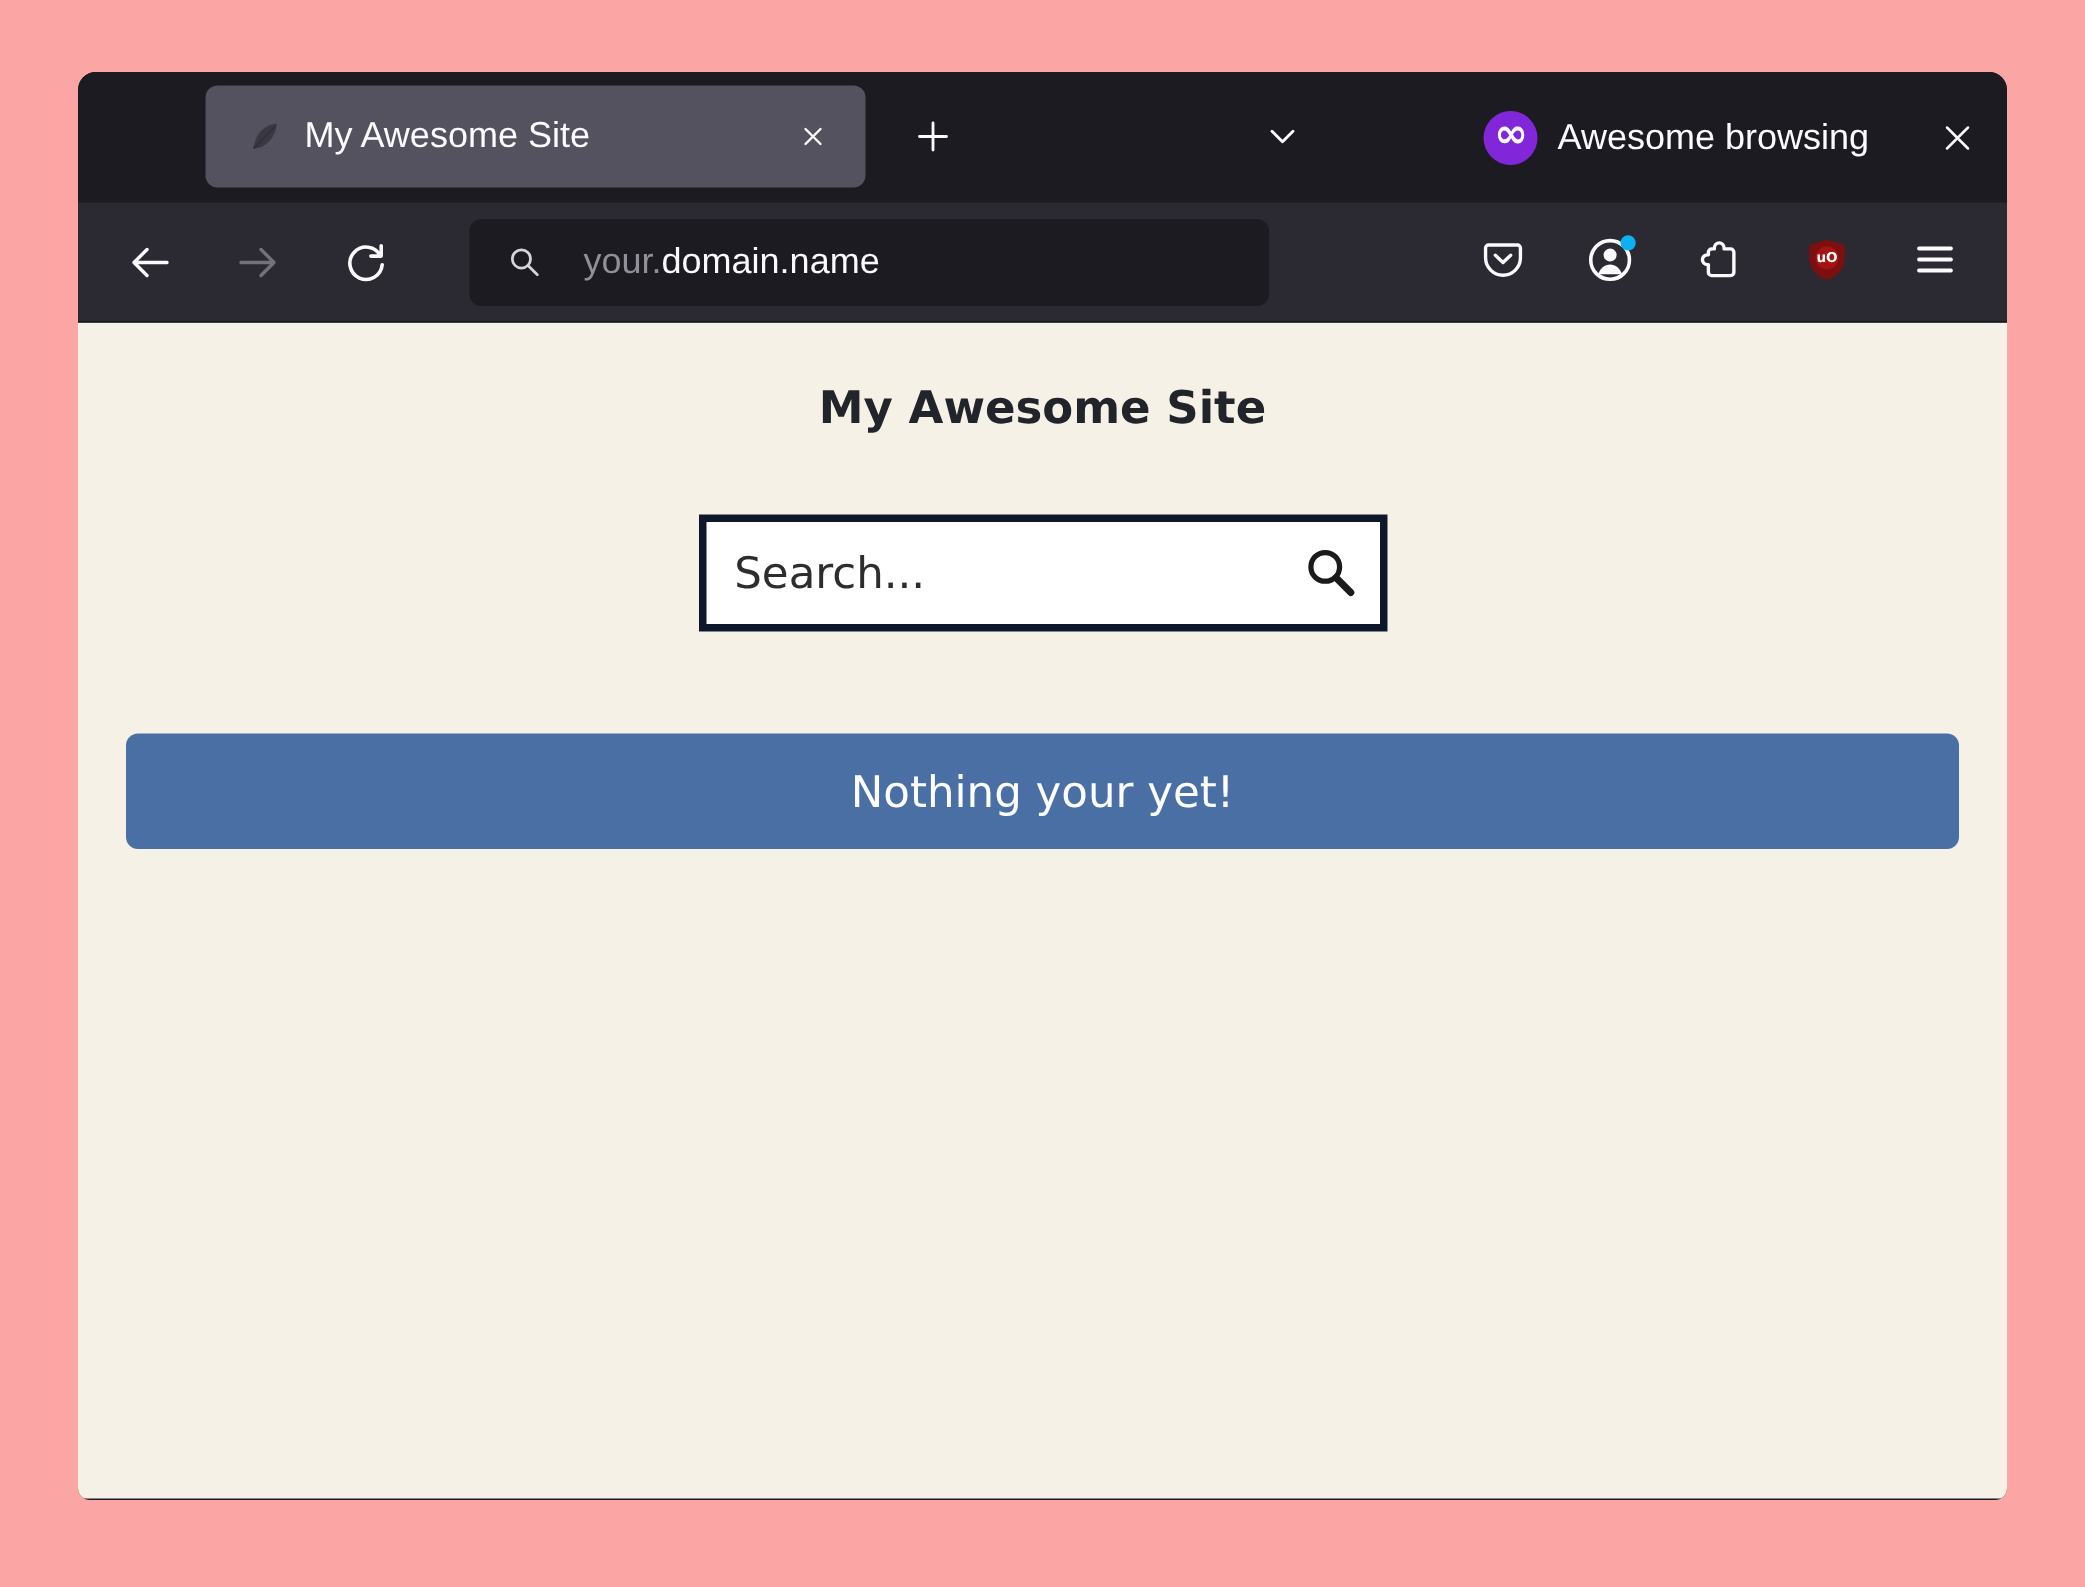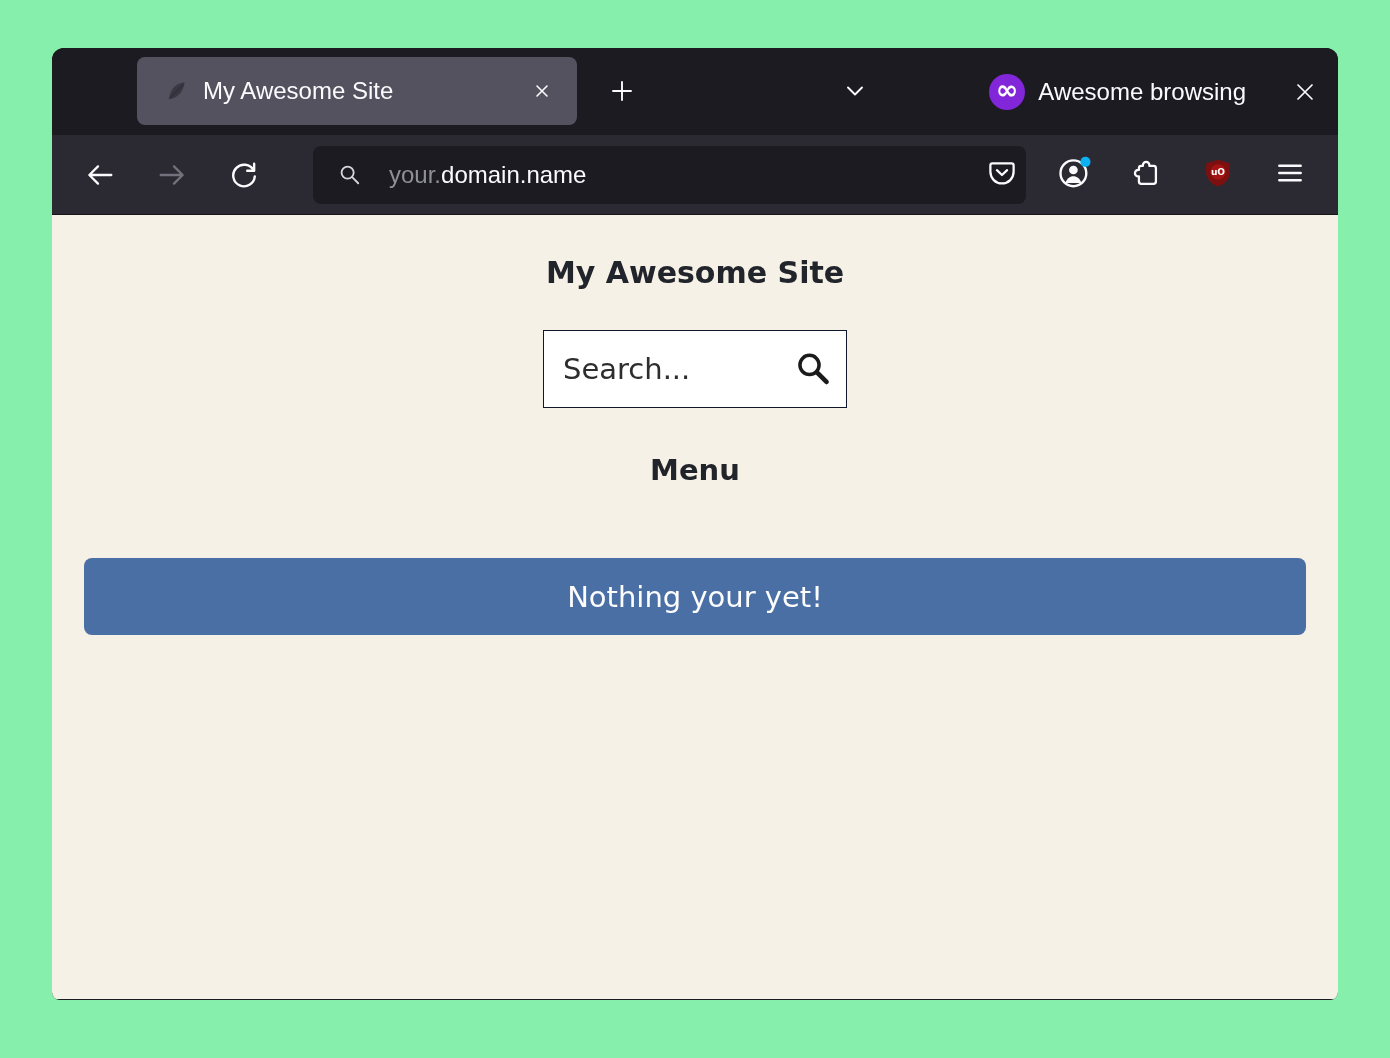--- a/index.html
+++ b/index.html
@@ -13,21 +13,21 @@
     --accent-blue:#4a6fa5;
     --page-background:#f6f1e6;
     --private-purple:#8226d9;
     --ublock-red:#7c0f0f;
     --ublock-red-inner:#a41414;
     --blue-dot:#0bb1f2;
     --page-text:#21242a;
   }
   *{box-sizing:border-box;margin:0;padding:0}
   html,body{background:#000;}
-  .canvas{position:relative;width:1390px;height:1058px;background:#86efac;overflow:hidden;font-family:"Liberation Sans",sans-serif;}
+  .canvas{position:relative;width:1390px;height:1058px;background:#fca5a5;overflow:hidden;font-family:"Liberation Sans",sans-serif;}
   .window{position:absolute;left:52px;top:48px;width:1286px;height:952px;background:var(--chrome-bg);border-radius:12px 12px 8px 8px;overflow:hidden;}
 
   
   .tabbar{position:relative;height:87px;background:var(--chrome-bg);}
   .tab{position:absolute;left:85px;top:9px;width:440px;height:68px;background:var(--tab-bg);border-radius:8px;display:flex;align-items:center;cursor:default;}
   .tab-favicon{margin-left:26px;display:flex;opacity:.85}
   .tab-title{margin-left:14px;font-size:24px;color:var(--text-light);white-space:nowrap;}
   .icon-btn{display:flex;align-items:center;justify-content:center;border-radius:6px;background:transparent;border:none;cursor:pointer;}
   .tab-close{position:absolute;right:15px;width:40px;height:40px;}
   .newtab-btn{position:absolute;left:548px;top:21px;width:44px;height:44px;}
@@ -37,32 +37,32 @@
   .mask-badge span{color:#fff;font-size:27px;font-weight:bold;line-height:1;transform:translateY(-2px);font-family:"DejaVu Sans",sans-serif;}
   .private-label{margin-left:13px;margin-right:37px;font-size:24px;color:var(--text-light);white-space:nowrap;}
   .window-close{width:44px;height:44px;}
 
   
   .navbar{position:relative;height:80px;background:var(--toolbar-bg);border-bottom:1px solid rgba(0,0,0,.5);}
   .nav-btn{position:absolute;top:16px;width:48px;height:48px;}
   .btn-back{left:24px}
   .btn-forward{left:96px}
   .btn-reload{left:168px}
-  .urlbar{position:absolute;left:261px;top:11px;width:713px;height:58px;background:var(--urlbar-bg);border-radius:8px;display:flex;align-items:center;cursor:text;}
+  .urlbar{position:absolute;left:261px;top:11px;width:533px;height:58px;background:var(--urlbar-bg);border-radius:8px;display:flex;align-items:center;cursor:text;}
   .urlbar .url-search-icon{margin-left:24px;display:flex}
   .url-text{margin-left:26px;font-size:24px;white-space:nowrap;}
   .url-text .muted{color:var(--text-muted);}
   .url-text .host{color:var(--text-light);}
   .nav-right{position:absolute;left:928px;top:16px;display:flex;gap:28px;}
   .nav-right .icon-btn{width:44px;height:44px;position:relative;}
 
   
   .content{height:784px;background:var(--page-background);color:var(--page-text);font-family:"DejaVu Sans",sans-serif;overflow:hidden;}
   .site-title{text-align:center;font-size:30px;line-height:40px;font-weight:bold;margin-top:38px;}
-  .search-box{width:304px;height:78px;margin:37px auto 0;background:#fff;border:1px solid #0f172a;display:flex;align-items:center;}
+  .search-box{width:459px;height:78px;margin:50px auto 0;background:#fff;border:5px solid #0f172a;display:flex;align-items:center;}
   .search-box input{flex:1;min-width:0;border:none;outline:none;background:transparent;font-size:29px;color:#2d2d2d;padding-left:19px;font-family:"DejaVu Sans",sans-serif;}
   .search-box input::placeholder{color:#2d2d2d;opacity:1;}
   .search-submit{width:58px;height:58px;margin-right:4px;}
   .menu-title{text-align:center;font-size:29px;line-height:40px;font-weight:bold;margin-top:42px;}
   .menu-empty{margin:68px 32px 0;height:77px;background:var(--accent-blue);border-radius:8px;display:flex;align-items:center;justify-content:center;color:#fdfdfd;font-size:29px;}
 
   svg{display:block}
 </style>
 </head>
 <body>
@@ -189,19 +189,18 @@
       <div class="search-box">
         <input type="text" placeholder="Search..." style="">
         <button class="icon-btn search-submit" aria-label="Search">
           <svg width="42" height="42" viewBox="0 0 36 36">
             <circle cx="15" cy="14.5" r="8.2" stroke="#1b1b1b" stroke-width="3" fill="none"></circle>
             <path d="M21.2 20.7 L29.6 29.1" stroke="#1b1b1b" stroke-width="4" stroke-linecap="round"></path>
           </svg>
         </button>
       </div>
 
-      <h2 class="menu-title">Menu</h2>
 
       <div class="menu-empty">Nothing your yet!</div>
     </div>
 
   </div>
 </div>
 
 </body></html>

